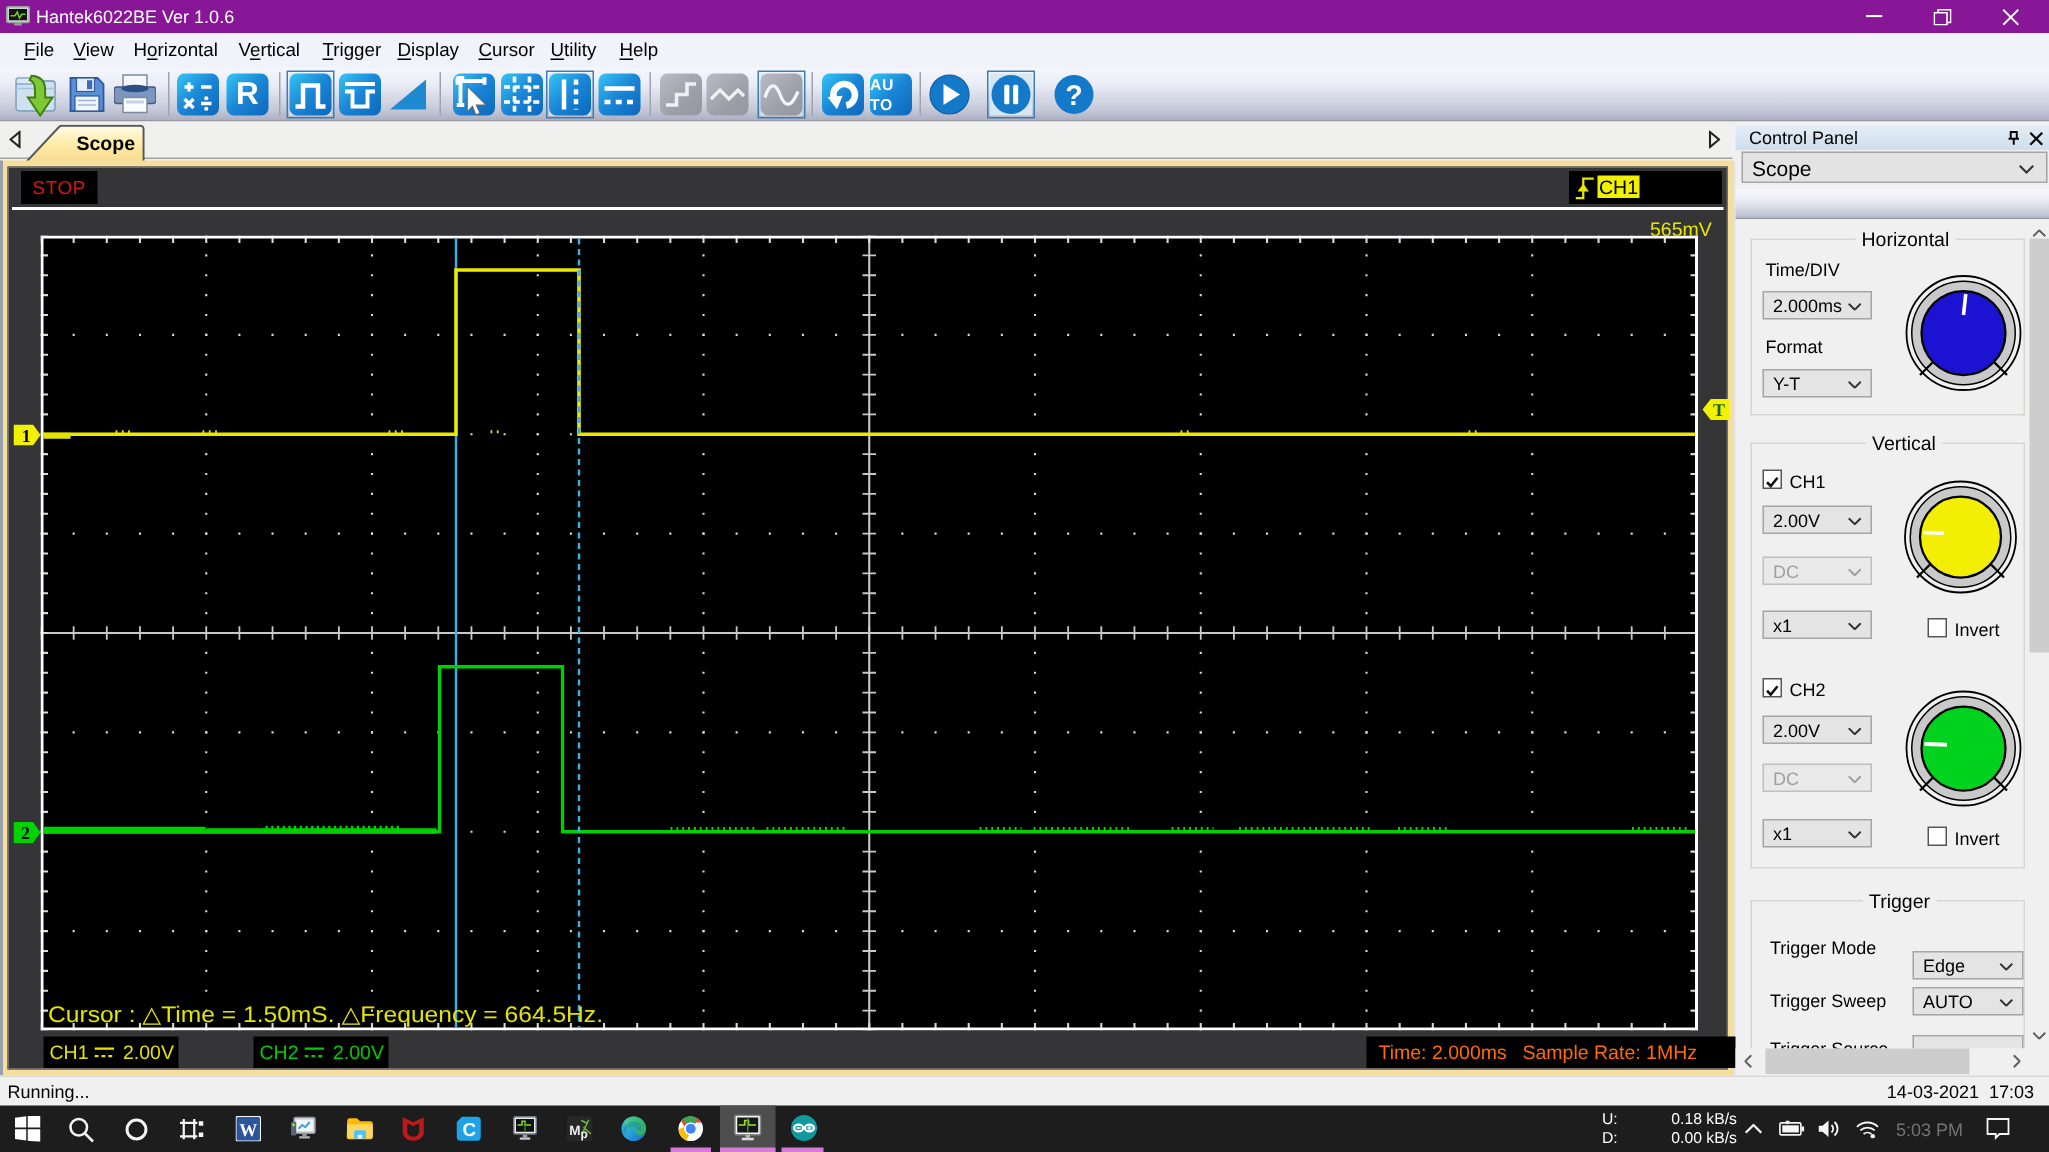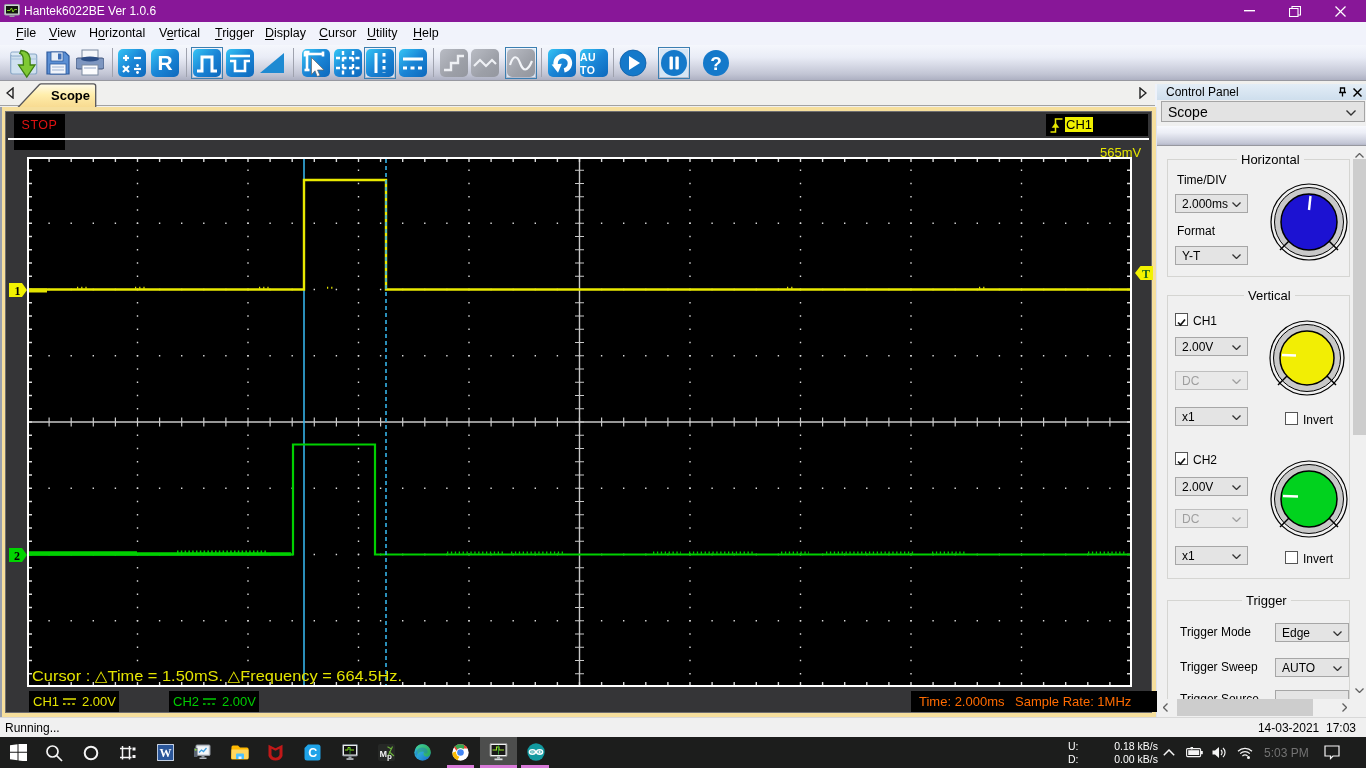--- a/index.html
+++ b/index.html
@@ -30,21 +30,21 @@
   background:linear-gradient(135deg,#b9bcc4 0%,#9da0a8 60%,#94979f 100%); position:relative; }
 
 
 #tabbar { left:0; top:81px; width:1157px; height:26px; background:#f0f0ee; }
 #tabbar .tab { position:absolute; left:17px; top:2px; width:82px; height:24px; }
 #righttabs { left:1157px; top:81px; width:209px; height:3px; background:#f0f0ee; }
 
 
 #scopewin { left:0; top:107px; width:1157px; height:610px; background:#f6df9d; }
 #scopewin .inner { position:absolute; left:5px; top:4px; width:1147px; height:602px; background:#353537; border:1px solid #6e6e70; }
-#stopbox { position:absolute; left:8px; top:2px; width:51px; height:36px; background:#000; color:#e01212; font-size:12.5px; text-align:center; line-height:22px; letter-spacing:0.5px; }
+#stopbox { position:absolute; left:8px; top:2px; width:51px; height:22px; background:#000; color:#e01212; font-size:12.5px; text-align:center; line-height:22px; letter-spacing:0.5px; }
 #triginfo { position:absolute; left:1040px; top:2px; width:102px; height:22px; background:#000; color:#e6e600; font-size:13px; }
 #whiteline { position:absolute; left:2px; top:26px; width:1141px; height:2px; background:#fff; }
 
 
 #cpanel { left:1157px; top:84px; width:209px; height:633px; background:#f0f0f0; }
 #cphead { position:absolute; left:0; top:0; width:209px; height:16px;
   background:linear-gradient(to bottom,#e3edf6,#cedeed); font-size:12px; color:#000; }
 #cpcombo { position:absolute; left:4px; top:17px; width:204px; height:21px; background:#e3e3e3; border:1px solid #a5a5a5; font-size:14px; color:#000; }
 #cpgrad { position:absolute; left:0; top:42px; width:209px; height:20px;
   background:linear-gradient(to bottom,#f8f9fd 0%,#eceef6 35%,#c4c7d6 90%,#b4b7c8 100%); border-bottom:1px solid #97989f;}
@@ -559,21 +559,21 @@
       <circle cx="42" cy="42" r="28" fill="#01d21e" stroke="#000" stroke-width="1.5"></circle>
       <line x1="16" y1="39" x2="31" y2="39.5" stroke="#fff" stroke-width="2.6"></line>
       <line x1="13" y1="70" x2="22" y2="61" stroke="#000" stroke-width="1.5"></line>
       <line x1="71" y1="70" x2="62" y2="61" stroke="#000" stroke-width="1.5"></line>
     </svg>
 
     <div class="grp" style="left:10px;top:516px;width:183px;height:99px;border-bottom:none;"></div>
     <div class="abs" style="left:10px;top:516px;width:183px;height:0;border-top:1px solid #d5d5d2;"></div>
     <div class="grplabel" style="left:85px;top:509px;">Trigger</div>
     <div class="cplabel" style="left:23px;top:541px;">Trigger Mode</div>
-    <div class="combo" style="left:118px;top:539px;width:74px;">
+    <div class="combo" style="left:118px;top:550px;width:74px;">
         <span class="tx">Edge</span>
       <svg width="9" height="5" viewBox="0 0 9 5" style="position:absolute;right:6px;top:7px;">
           <path d="M0.5 0.5 L4.5 4.5 8.5 0.5" fill="none" stroke="#333" stroke-width="1.3"></path>
         </svg>
       </div>
     <div class="cplabel" style="left:23px;top:576px;">Trigger Sweep</div>
     <div class="combo" style="left:118px;top:574px;width:74px;">
         <span class="tx">AUTO</span>
       <svg width="9" height="5" viewBox="0 0 9 5" style="position:absolute;right:6px;top:7px;">
           <path d="M0.5 0.5 L4.5 4.5 8.5 0.5" fill="none" stroke="#333" stroke-width="1.3"></path>

